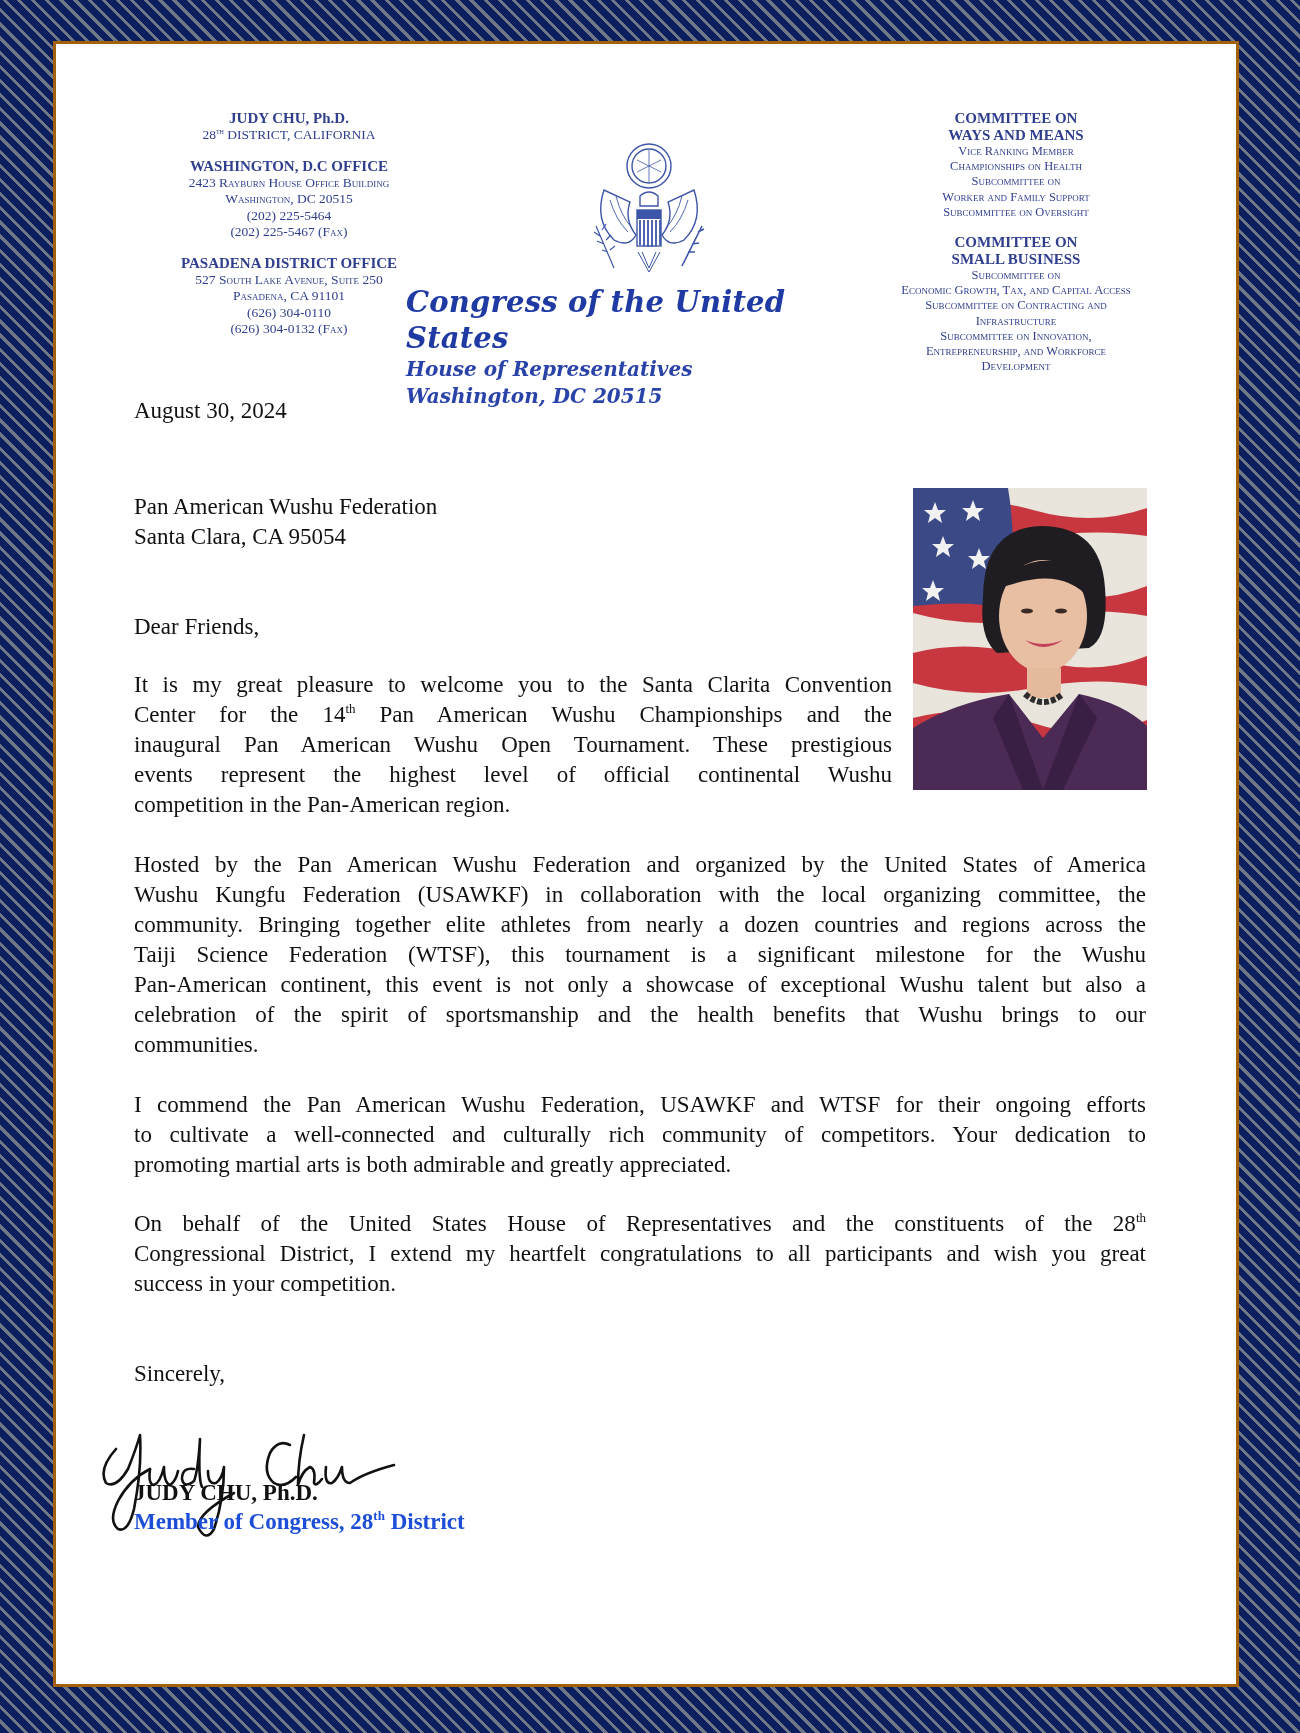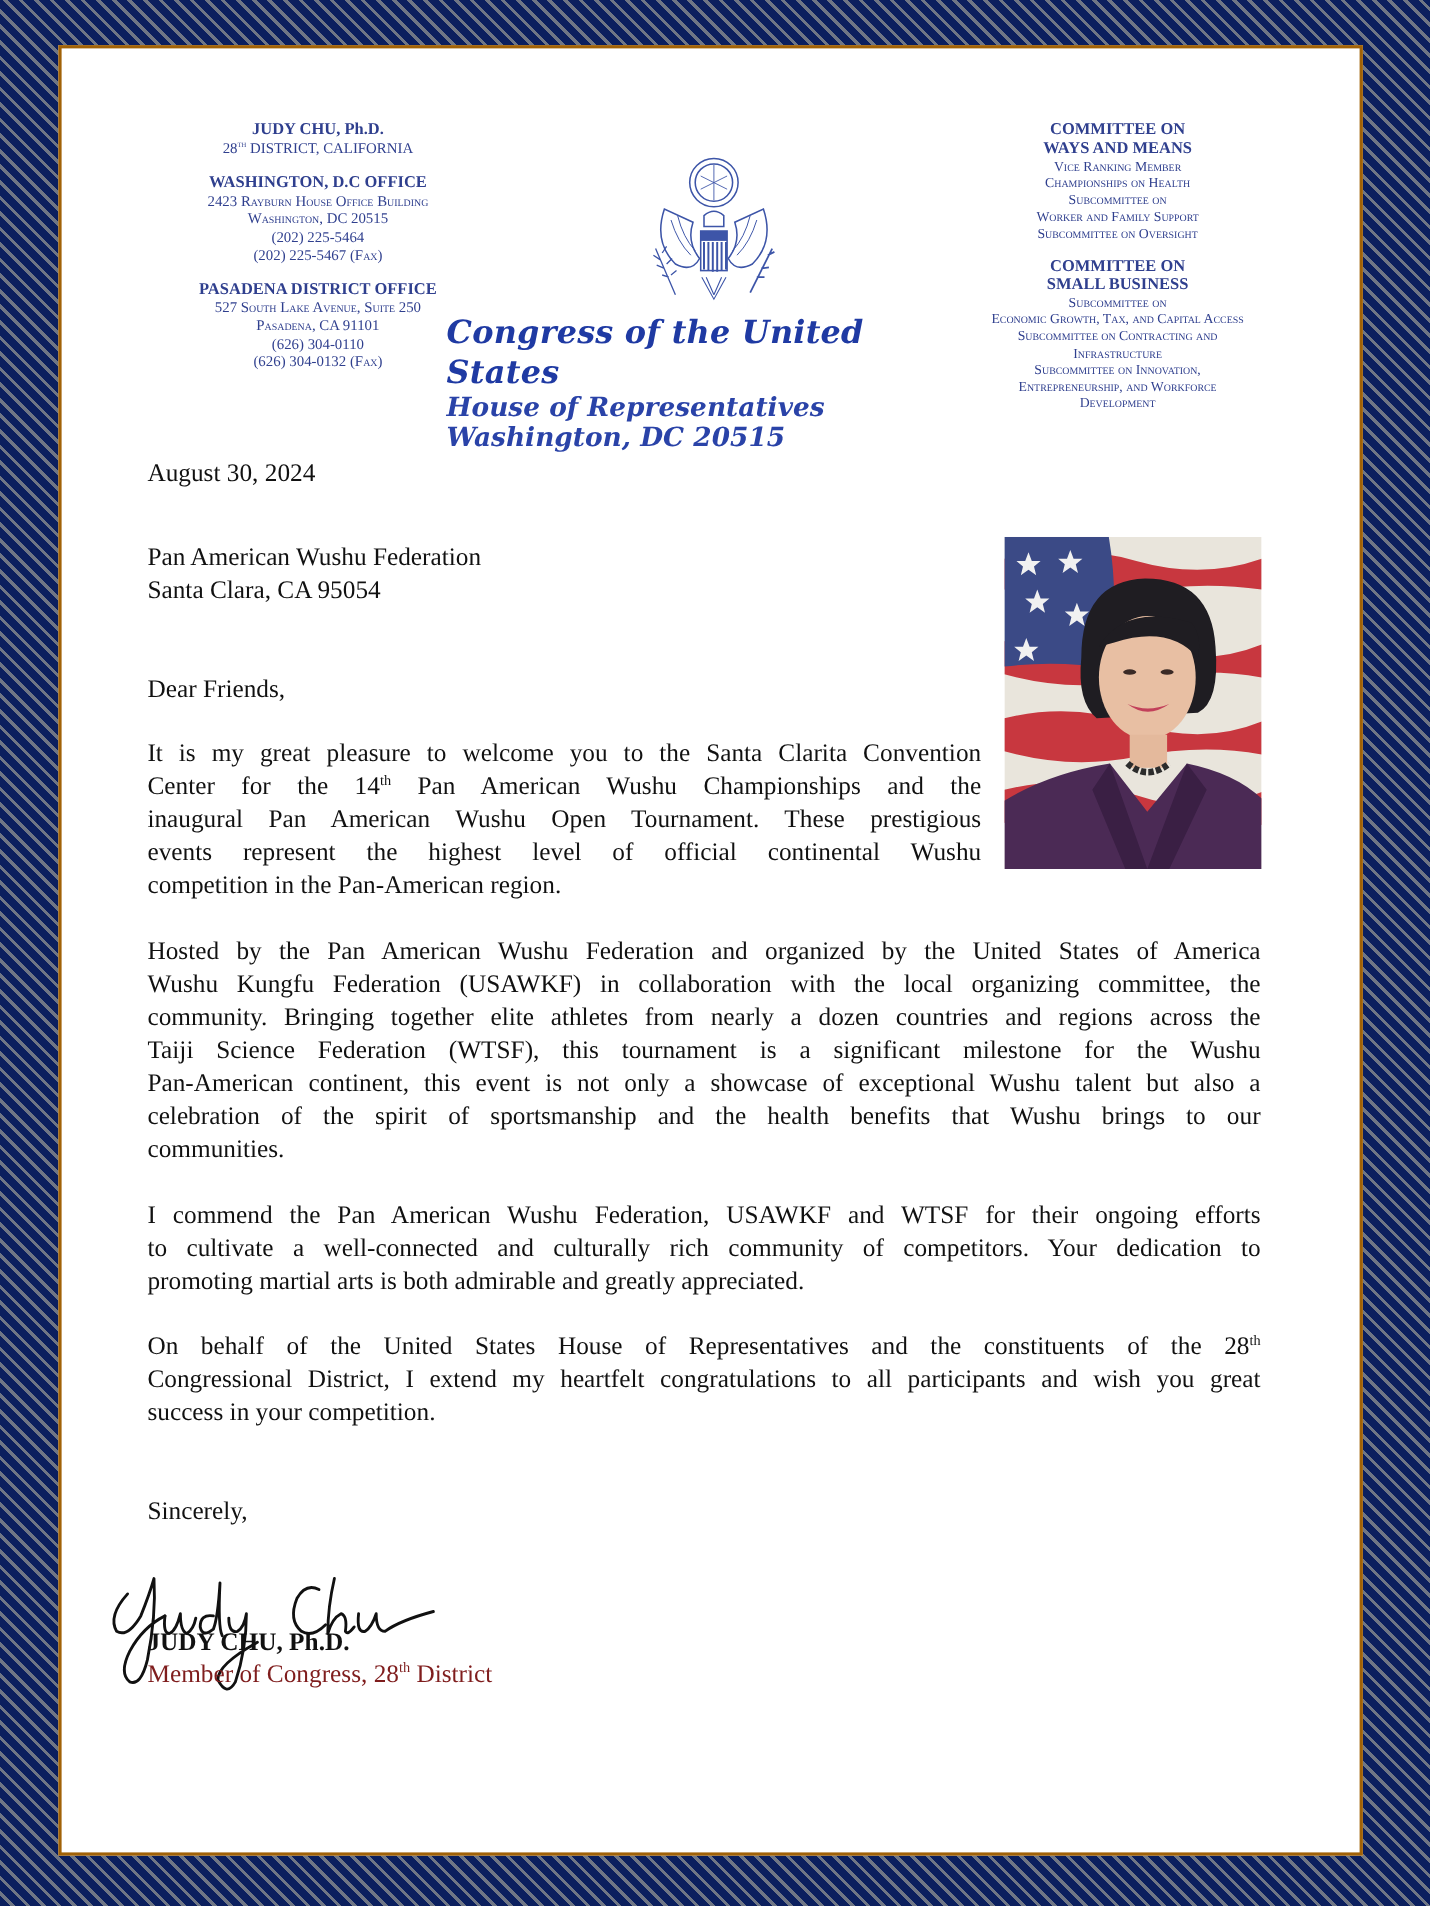--- a/index.html
+++ b/index.html
@@ -17,38 +17,38 @@
   .lh { position: absolute; color: #2f3f8e; text-align: center; font-family: "Liberation Serif", serif; }
   .lh .b { font-weight: bold; font-size: 15px; line-height: 17px; }
   .lh .sc { font-variant: small-caps; font-size: 13.5px; line-height: 16.5px; }
   .lh .gap { height: 14px; }
   .left-col { left: 83px; top: 66px; width: 300px; }
   .right-col { left: 795px; top: 66px; width: 330px; }
   .right-col .sc { font-size: 12.5px; line-height: 15.2px; }
   .seal { position: absolute; left: 518px; top: 96px; width: 150px; height: 142px; }
   .title-block { position: absolute; left: 350px; top: 240px; width: 490px; text-align: left; color: #1f3aa3; }
   .title1 { font-family: "DejaVu Serif", serif; font-weight: bold; font-size: 29px; letter-spacing: 0.2px; line-height: 36px; font-style: italic; }
-  .title2 { font-family: "DejaVu Serif", serif; font-weight: bold; font-size: 24px; line-height: 27px; font-style: italic; color: #2a43a8; }
+  .title2 { font-family: "DejaVu Serif", serif; font-weight: bold; font-size: 20px; line-height: 27px; font-style: italic; color: #2a43a8; }
   .body-text { position: absolute; color: #111; font-size: 23px; line-height: 30px; }
-  .date { left: 78px; top: 352px; margin-top: 19px; }
+  .date { left: 78px; top: 352px; }
   .recipient { left: 78px; top: 448px; }
   .salutation { left: 78px; top: 568px; }
   .para { left: 78px; text-align: justify; }
   .p1 { top: 626px; width: 758px; }
   .p2 { top: 806px; width: 1012px; }
   .p3 { top: 1046px; width: 1012px; }
   .p4 { top: 1165px; width: 1012px; }
   .para span.line { display: block; text-align: justify; text-align-last: justify; }
   .para span.last { text-align-last: left; }
   sup { font-size: 13px; line-height: 0; vertical-align: super; }
   .photo { position: absolute; left: 857px; top: 444px; width: 234px; height: 302px; overflow: hidden; }
   .closing { left: 78px; top: 1315px; }
   .signature { position: absolute; left: 38px; top: 1365px; width: 340px; height: 130px; }
   .sig-name { position: absolute; left: 78px; top: 1436px; font-size: 23px; font-weight: bold; color: #111; }
-  .sig-title { position: absolute; left: 78px; top: 1465px; font-size: 23px; color: #7f1d1d; }
+  .sig-title { position: absolute; left: 78px; top: 1465px; font-size: 23px; color: #1d4ed8; font-weight: bold; }
 </style>
 </head>
 <body>
 
 <div class="page">
 
   <div class="lh left-col">
     <div class="b">JUDY CHU, Ph.D.</div>
     <div class="sc"><span>28</span><sup style="font-size:8px">th</sup><span> DISTRICT, CALIFORNIA</span></div>
     <div class="gap"></div>

